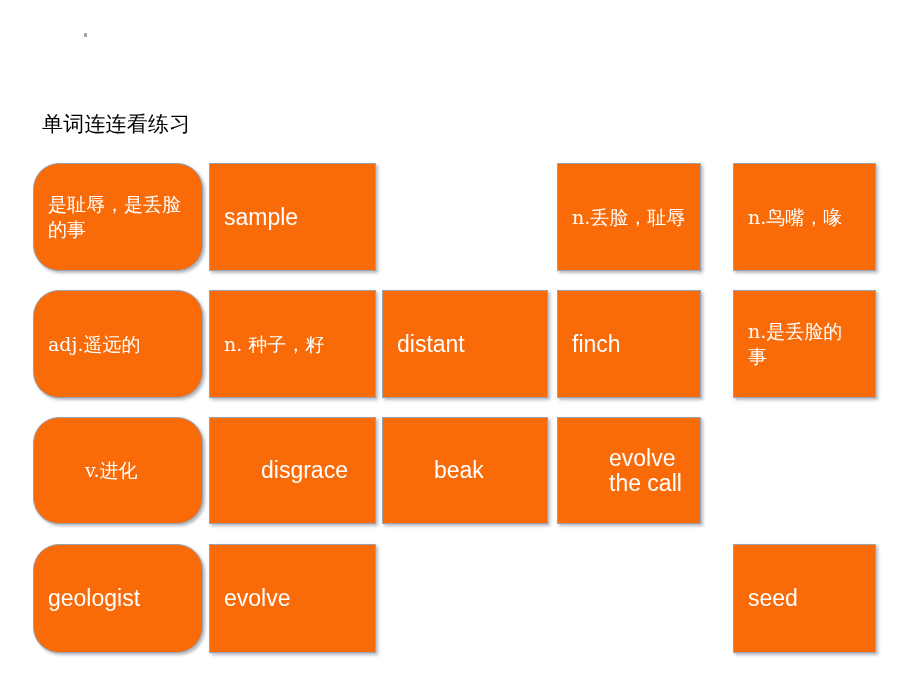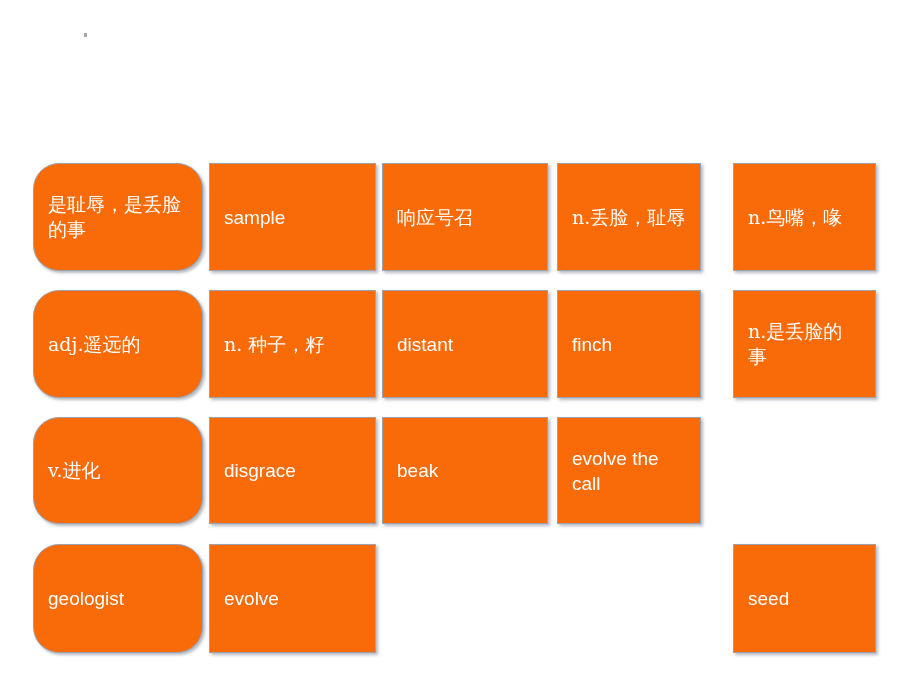--- a/index.html
+++ b/index.html
@@ -62,21 +62,21 @@
     display: flex;
     align-items: center;
     overflow: hidden;
   }
 
   .word-card .card-text {
     display: block;
     width: 100%;
     padding: 0 14px;
     color: #ffffff;
-    font-size: 19px;
+    font-size: 23px;
     line-height: 25px;
     font-family: "Liberation Sans", "DejaVu Sans", sans-serif;
     text-align: left;
     white-space: pre-wrap;
     word-break: break-word;
   }
 
   
   .word-card.cjk .card-text {
     font-family: "DejaVu Serif", "Liberation Serif", serif;
@@ -86,41 +86,39 @@
   
   .col-1 { left: 33px;  width: 170px; border-radius: 26px; }
   .col-2 { left: 209px; width: 167px; }
   .col-3 { left: 382px; width: 166px; }
   .col-4 { left: 557px; width: 144px; }
   .col-5 { left: 733px; width: 143px; }
 
   
   .row-1 { top: 163px; height: 108px; }
   .row-2 { top: 290px; height: 108px; }
-  .row-3 { top: 417px; height: 107px; }
+  .row-3 { top: 417px; height: 107px; padding-left: 37px; }
   .row-4 { top: 544px; height: 109px; }
 </style>
 </head>
 <body>
 
 <div id="slide">
 
   <div id="corner-dot"></div>
 
+  <div id="slide-title">单词连连看练习</div>
 
   <div id="card-grid">
 
     <div class="word-card cjk row-1 col-1">
       <span class="card-text">是耻辱，是丢脸的事</span>
     </div>
     <div class="word-card row-1 col-2">
       <span class="card-text">sample</span>
-    </div>
-    <div class="word-card cjk row-1 col-3">
-      <span class="card-text">响应号召</span>
     </div>
     <div class="word-card cjk row-1 col-4">
       <span class="card-text">n.丢脸，耻辱</span>
     </div>
     <div class="word-card cjk row-1 col-5">
       <span class="card-text">n.鸟嘴，喙</span>
     </div>
 
     <div class="word-card cjk row-2 col-2">
       <span class="card-text">n. 种子，籽</span>

